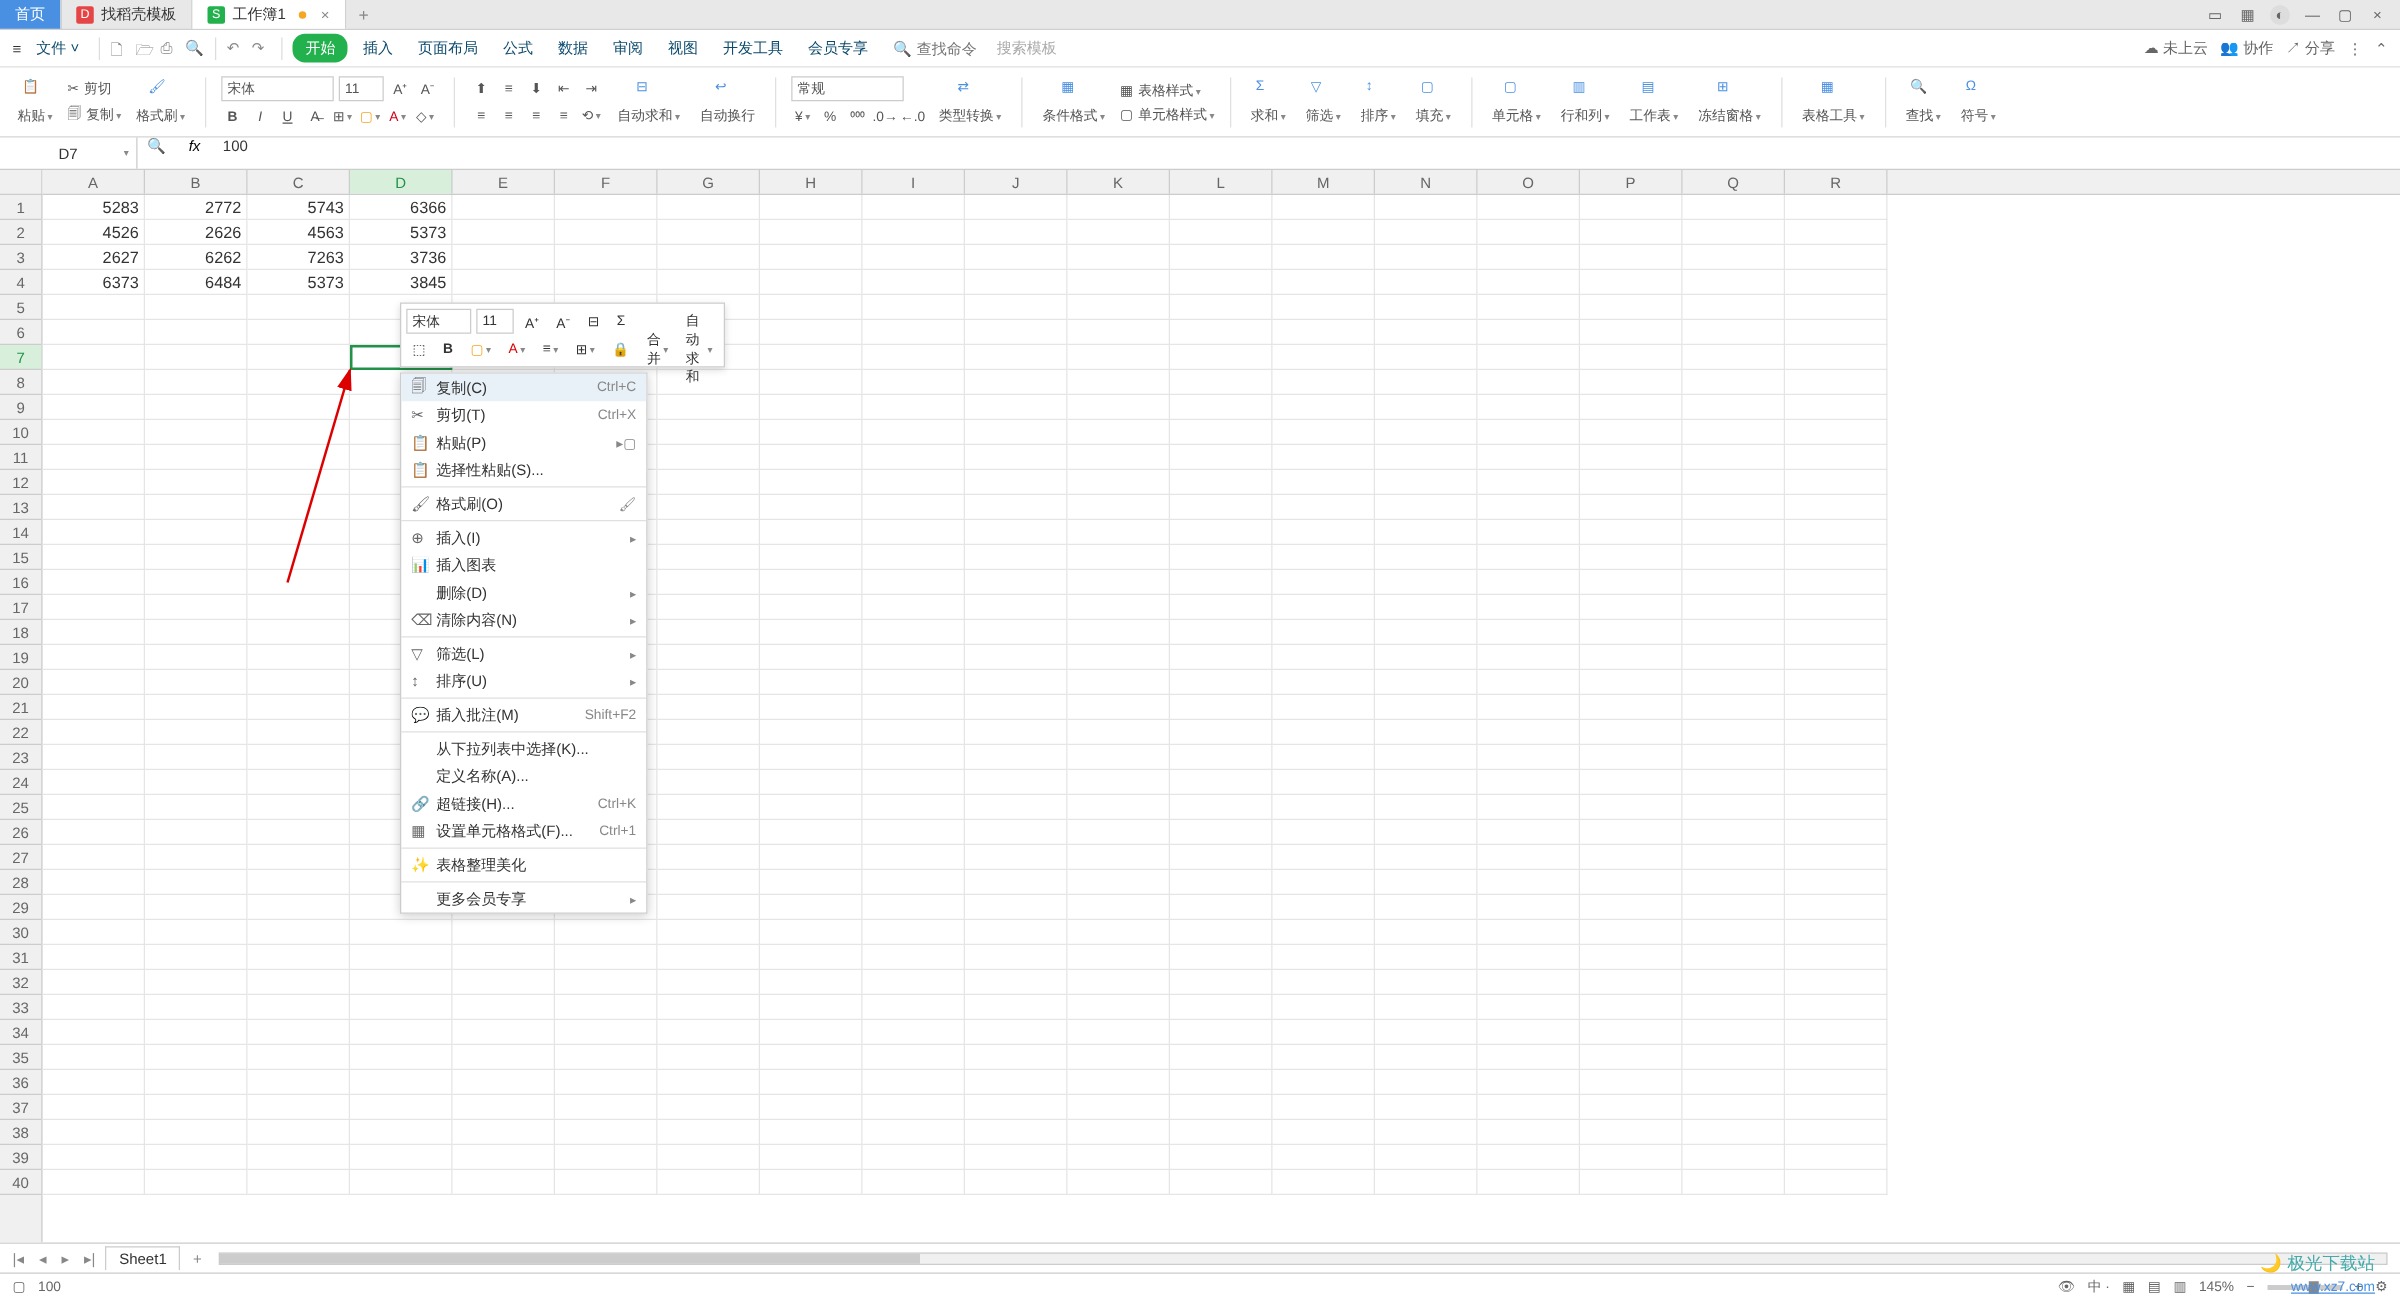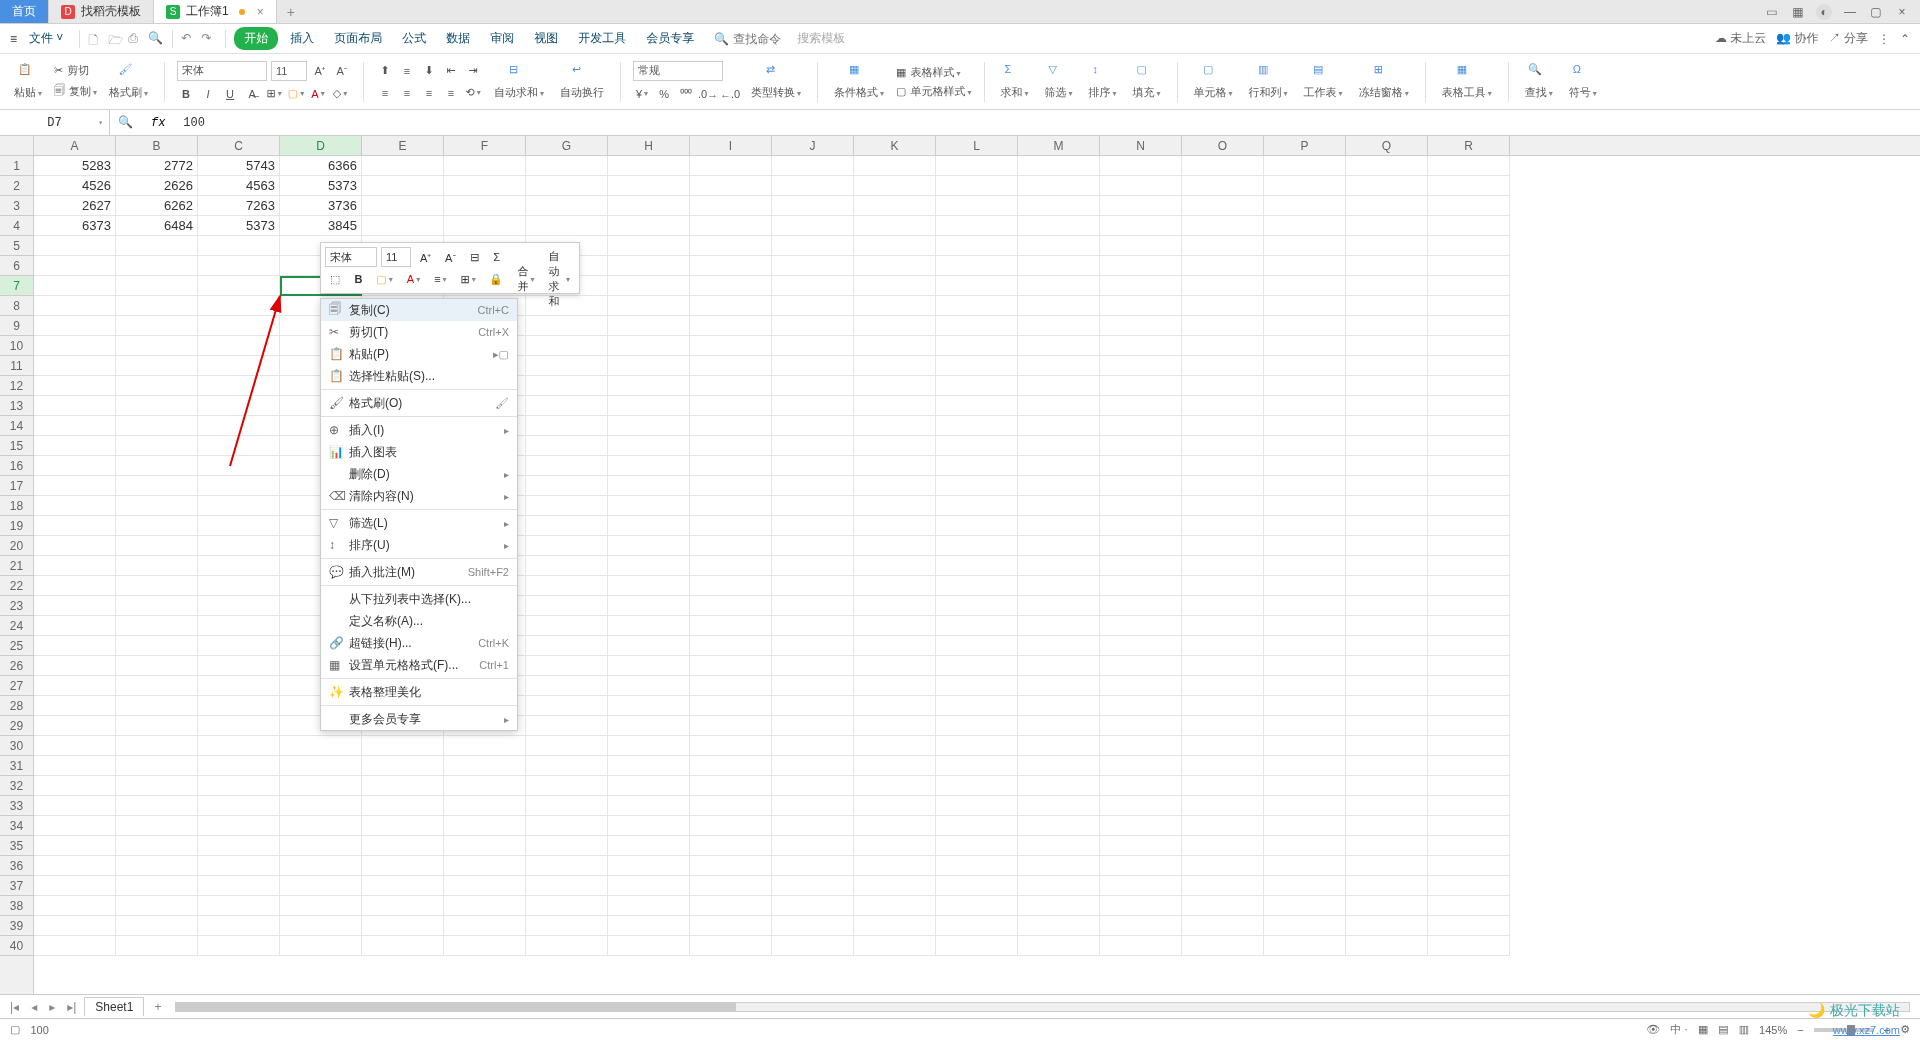--- a/index.html
+++ b/index.html
@@ -33,21 +33,21 @@
 .rgrp { display: flex; flex-direction: column; align-items: center; gap: 2px; padding: 0 4px; }
 .rgrp .ric { width: 20px; height: 20px; color: #4a90e2; }
 .rgrp2 { display: flex; flex-direction: column; gap: 4px; }
 .rgrp2 .row { display: flex; align-items: center; gap: 4px; }
 .rsep { width: 1px; height: 40px; background: #e0e0e0; margin: 0 4px; }
 .rselect { border: 1px solid #ccc; height: 20px; font-size: 11px; padding: 0 4px; display: flex; align-items: center; background: #fff; }
 .rbtn { width: 18px; height: 18px; display: flex; align-items: center; justify-content: center; color: #555; border: 1px solid transparent; }
 .rdd::after { content: '▾'; font-size: 8px; margin-left: 2px; color: #888; }
 
 
-.fbar { height: 26px; display: flex; align-items: center; border-bottom: 1px solid #ccc; font-size: 12px; font-family: Liberation Mono, monospace; }
+.fbar { height: 26px; display: flex; align-items: flex-start; border-bottom: 1px solid #ccc; font-size: 12px; }
 .namebox { width: 110px; border-right: 1px solid #ccc; padding: 0 8px; display: flex; align-items: center; justify-content: center; height: 100%; position: relative; }
 .namebox::after { content: '▾'; font-size: 8px; position: absolute; right: 6px; color: #888; }
 .fx { padding: 0 10px; color: #000000; font-style: italic; }
 .formula { padding: 0 8px; flex: 1; }
 
 
 .grid-wrap { position: relative; height: calc(1040px - 24px - 30px - 56px - 26px - 24px - 22px); overflow: hidden; }
 .corner { position: absolute; left: 0; top: 0; width: 34px; height: 20px; background: #f0f0f0; border-right: 1px solid #ccc; border-bottom: 1px solid #ccc; }
 .colhdrs { position: absolute; left: 34px; top: 0; right: 0; height: 20px; display: flex; background: #f0f0f0; border-bottom: 1px solid #ccc; }
 .colhdr { width: 82px; border-right: 1px solid #ccc; display: flex; align-items: center; justify-content: center; color: #666; font-size: 12px; }

